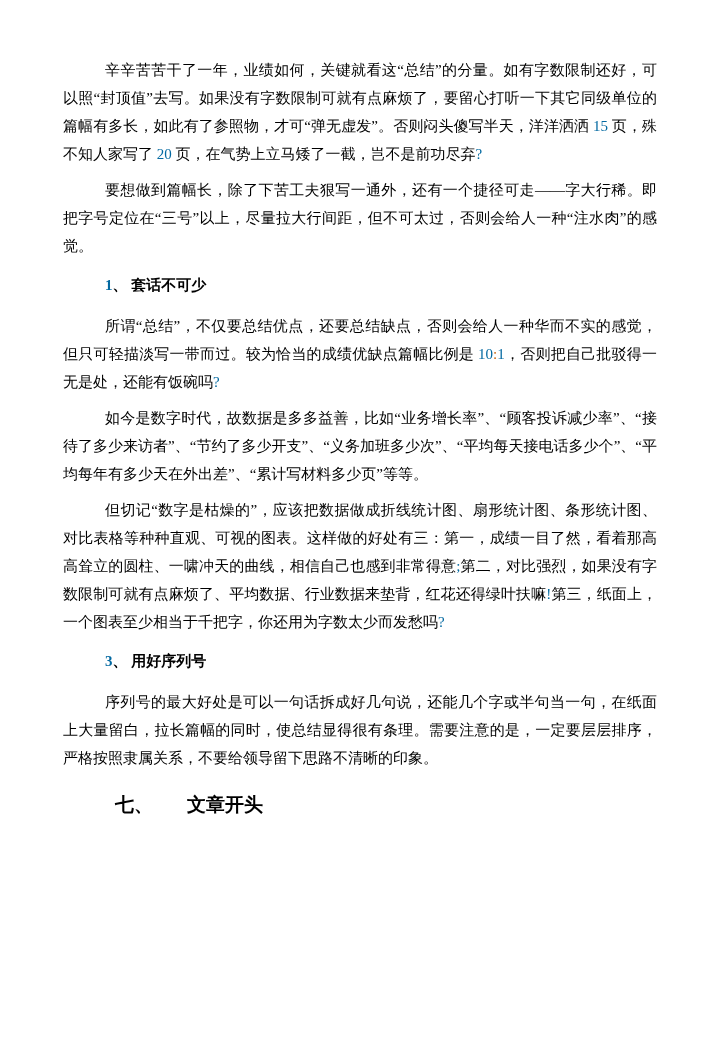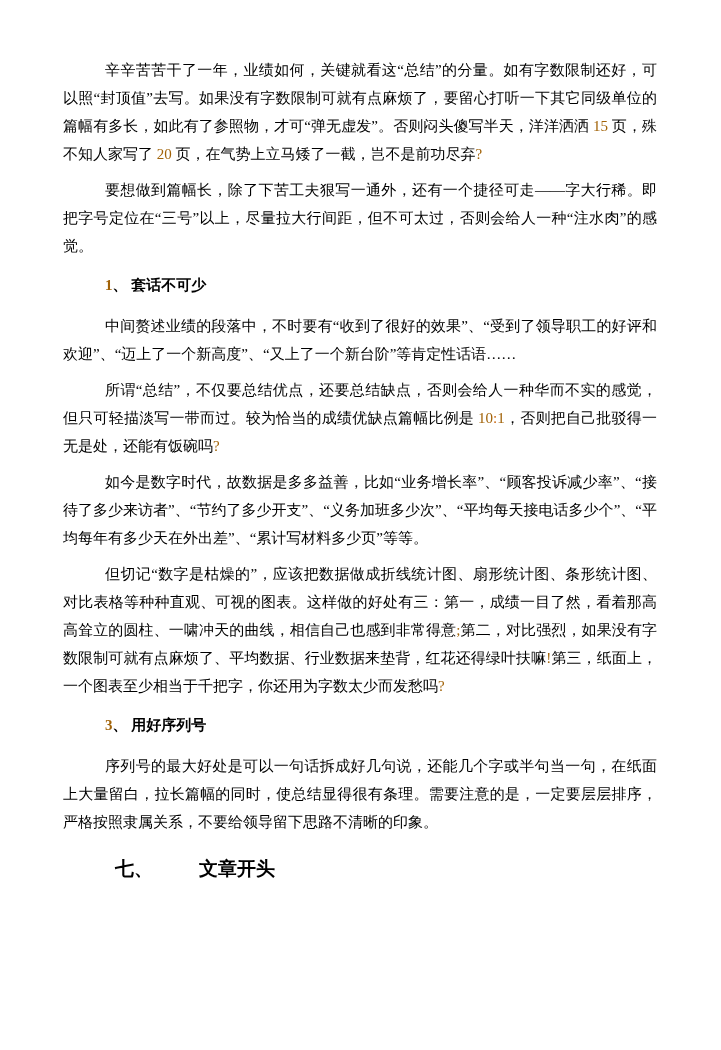--- a/index.html
+++ b/index.html
@@ -36,33 +36,32 @@
     margin: 11px 0 13px 0;
     text-indent: 42px;
   }
   p.chapter {
     font-size: 19px;
     line-height: 30px;
     font-weight: bold;
     margin: 18px 0 0 0;
     text-indent: 52px;
   }
-  .num { color: #a16207; }
+  .num { color: #0369a1; }
   .colon { color: #c9650f; }
-  .gap { margin-left: 46px; }
+  .gap { margin-left: 34px; }
 </style>
 </head>
 <body>
 
 <div class="page">
   <div id="doc">
       <p class="body"><span>辛辛苦苦干了一年，业绩如何，关键就看这“总结”的分量。如有字数限制还好，可以照“封顶值”去写。如果没有字数限制可就有点麻烦了，要留心打听一下其它同级单位的篇幅有多长，如此有了参照物，才可“弹无虚发”。否则闷头傻写半天，洋洋洒洒 </span><span class="num">15</span><span> 页，殊不知人家写了 </span><span class="num">20</span><span> 页，在气势上立马矮了一截，岂不是前功尽弃</span><span class="num">?</span></p>
       <p class="body"><span>要想做到篇幅长，除了下苦工夫狠写一通外，还有一个捷径可走——字大行稀。即把字号定位在“三号”以上，尽量拉大行间距，但不可太过，否则会给人一种“注水肉”的感觉。</span></p>
       <p class="heading"><span class="num">1</span><span>、 </span><span>套话不可少</span></p>
-      <p class="body"><span>中间赘述业绩的段落中，不时要有“收到了很好的效果”、“受到了领导职工的好评和欢迎”、“迈上了一个新高度”、“又上了一个新台阶”等肯定性话语……</span></p>
       <p class="body"><span>所谓“总结”，不仅要总结优点，还要总结缺点，否则会给人一种华而不实的感觉，但只可轻描淡写一带而过。较为恰当的成绩优缺点篇幅比例是 </span><span class="num">10</span><span class="colon">:</span><span class="num">1</span><span>，否则把自己批驳得一无是处，还能有饭碗吗</span><span class="num">?</span></p>
       <p class="body"><span>如今是数字时代，故数据是多多益善，比如“业务增长率”、“顾客投诉减少率”、“接待了多少来访者”、“节约了多少开支”、“义务加班多少次”、“平均每天接电话多少个”、“平均每年有多少天在外出差”、“累计写材料多少页”等等。</span></p>
       <p class="body"><span>但切记“数字是枯燥的”，应该把数据做成折线统计图、扇形统计图、条形统计图、对比表格等种种直观、可视的图表。这样做的好处有三：第一，成绩一目了然，看着那高高耸立的圆柱、一啸冲天的曲线，相信自己也感到非常得意</span><span class="num">;</span><span>第二，对比强烈，如果没有字数限制可就有点麻烦了、平均数据、行业数据来垫背，红花还得绿叶扶嘛</span><span class="num">!</span><span>第三，纸面上，一个图表至少相当于千把字，你还用为字数太少而发愁吗</span><span class="num">?</span></p>
       <p class="heading"><span class="num">3</span><span>、 </span><span>用好序列号</span></p>
       <p class="body"><span>序列号的最大好处是可以一句话拆成好几句说，还能几个字或半句当一句，在纸面上大量留白，拉长篇幅的同时，使总结显得很有条理。需要注意的是，一定要层层排序，严格按照隶属关系，不要给领导留下思路不清晰的印象。</span></p>
       <p class="chapter"><span>七、</span><span class="gap">文章开头</span></p>
     </div>
 </div>
 
 </body></html>

